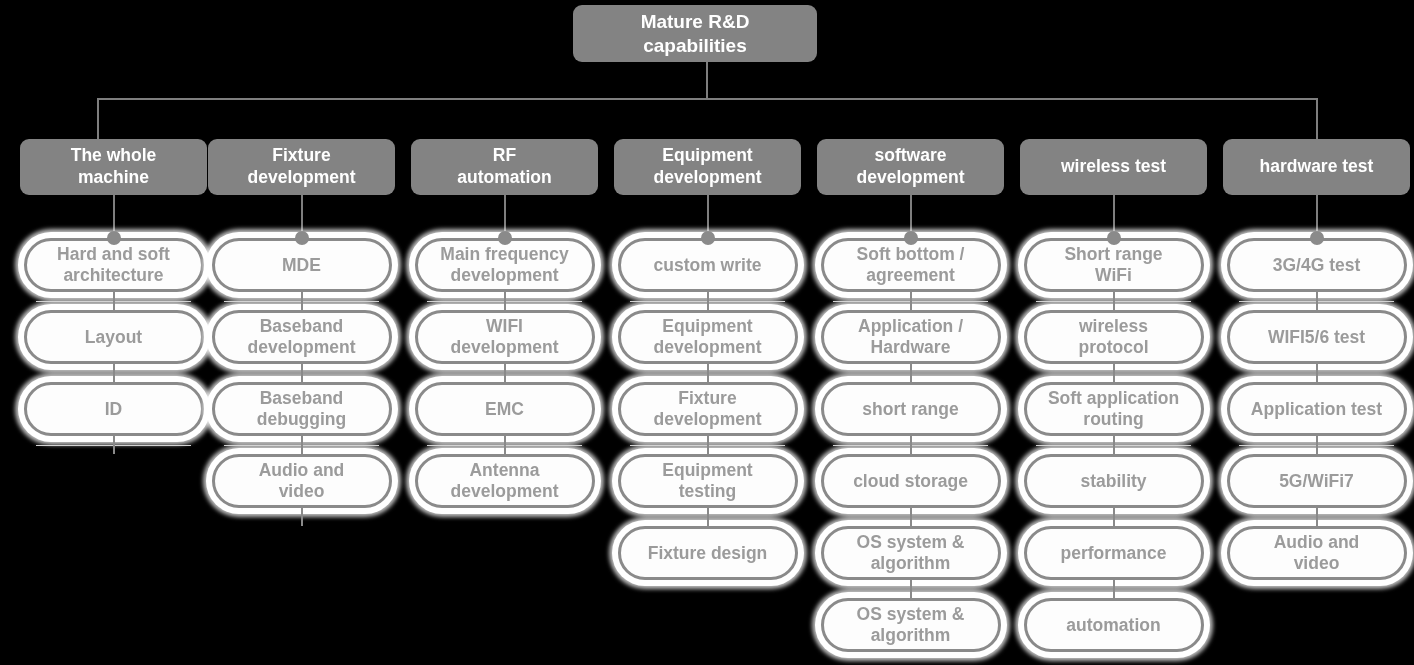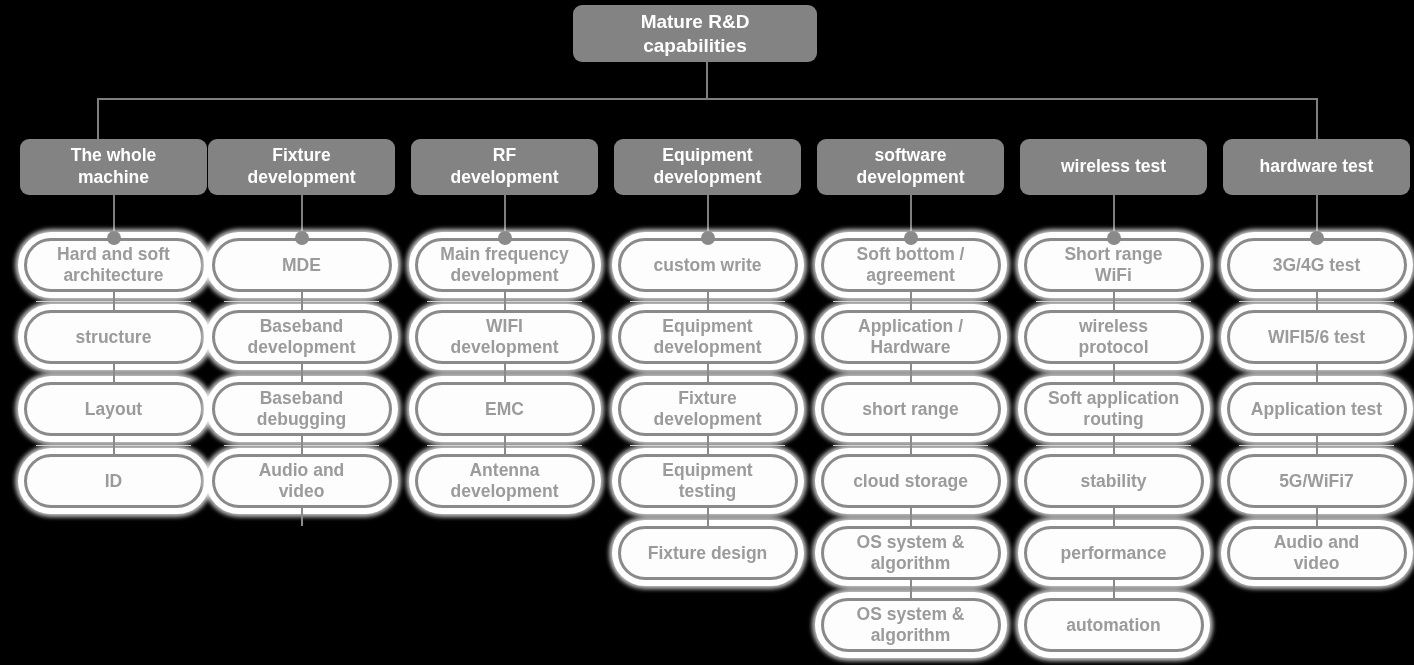--- a/index.html
+++ b/index.html
@@ -66,21 +66,20 @@
   <div class="line drop-left"></div>
   <div class="line drop-right"></div>
   <div id="columns">
       <div class="col" style="left: 20px;">
         <div class="col-header">The whole
 machine</div>
         <div class="stem"></div>
         <div class="pills">
           <div class="pill">Hard and soft
 architecture</div>
-          <div class="pill">structure</div>
           <div class="pill">Layout</div>
           <div class="pill">ID</div>
           <div class="gap-line" style="top: 54px;"></div>
           <div class="sep-line" style="top: 63px;"></div>
           <div class="gap-line" style="top: 126px;"></div>
           <div class="gap-line" style="top: 198px;"></div>
           <div class="sep-line" style="top: 207px;"></div>
           <div class="dot"></div>
         </div>
       </div>
@@ -100,21 +99,21 @@
           <div class="sep-line" style="top: 63px;"></div>
           <div class="gap-line" style="top: 126px;"></div>
           <div class="gap-line" style="top: 198px;"></div>
           <div class="sep-line" style="top: 207px;"></div>
           <div class="gap-line" style="top: 270px;"></div>
           <div class="dot"></div>
         </div>
       </div>
       <div class="col" style="left: 411px;">
         <div class="col-header">RF
-development</div>
+automation</div>
         <div class="stem"></div>
         <div class="pills">
           <div class="pill">Main frequency
 development</div>
           <div class="pill">WIFI
 development</div>
           <div class="pill">EMC</div>
           <div class="pill">Antenna
 development</div>
           <div class="gap-line" style="top: 54px;"></div>

